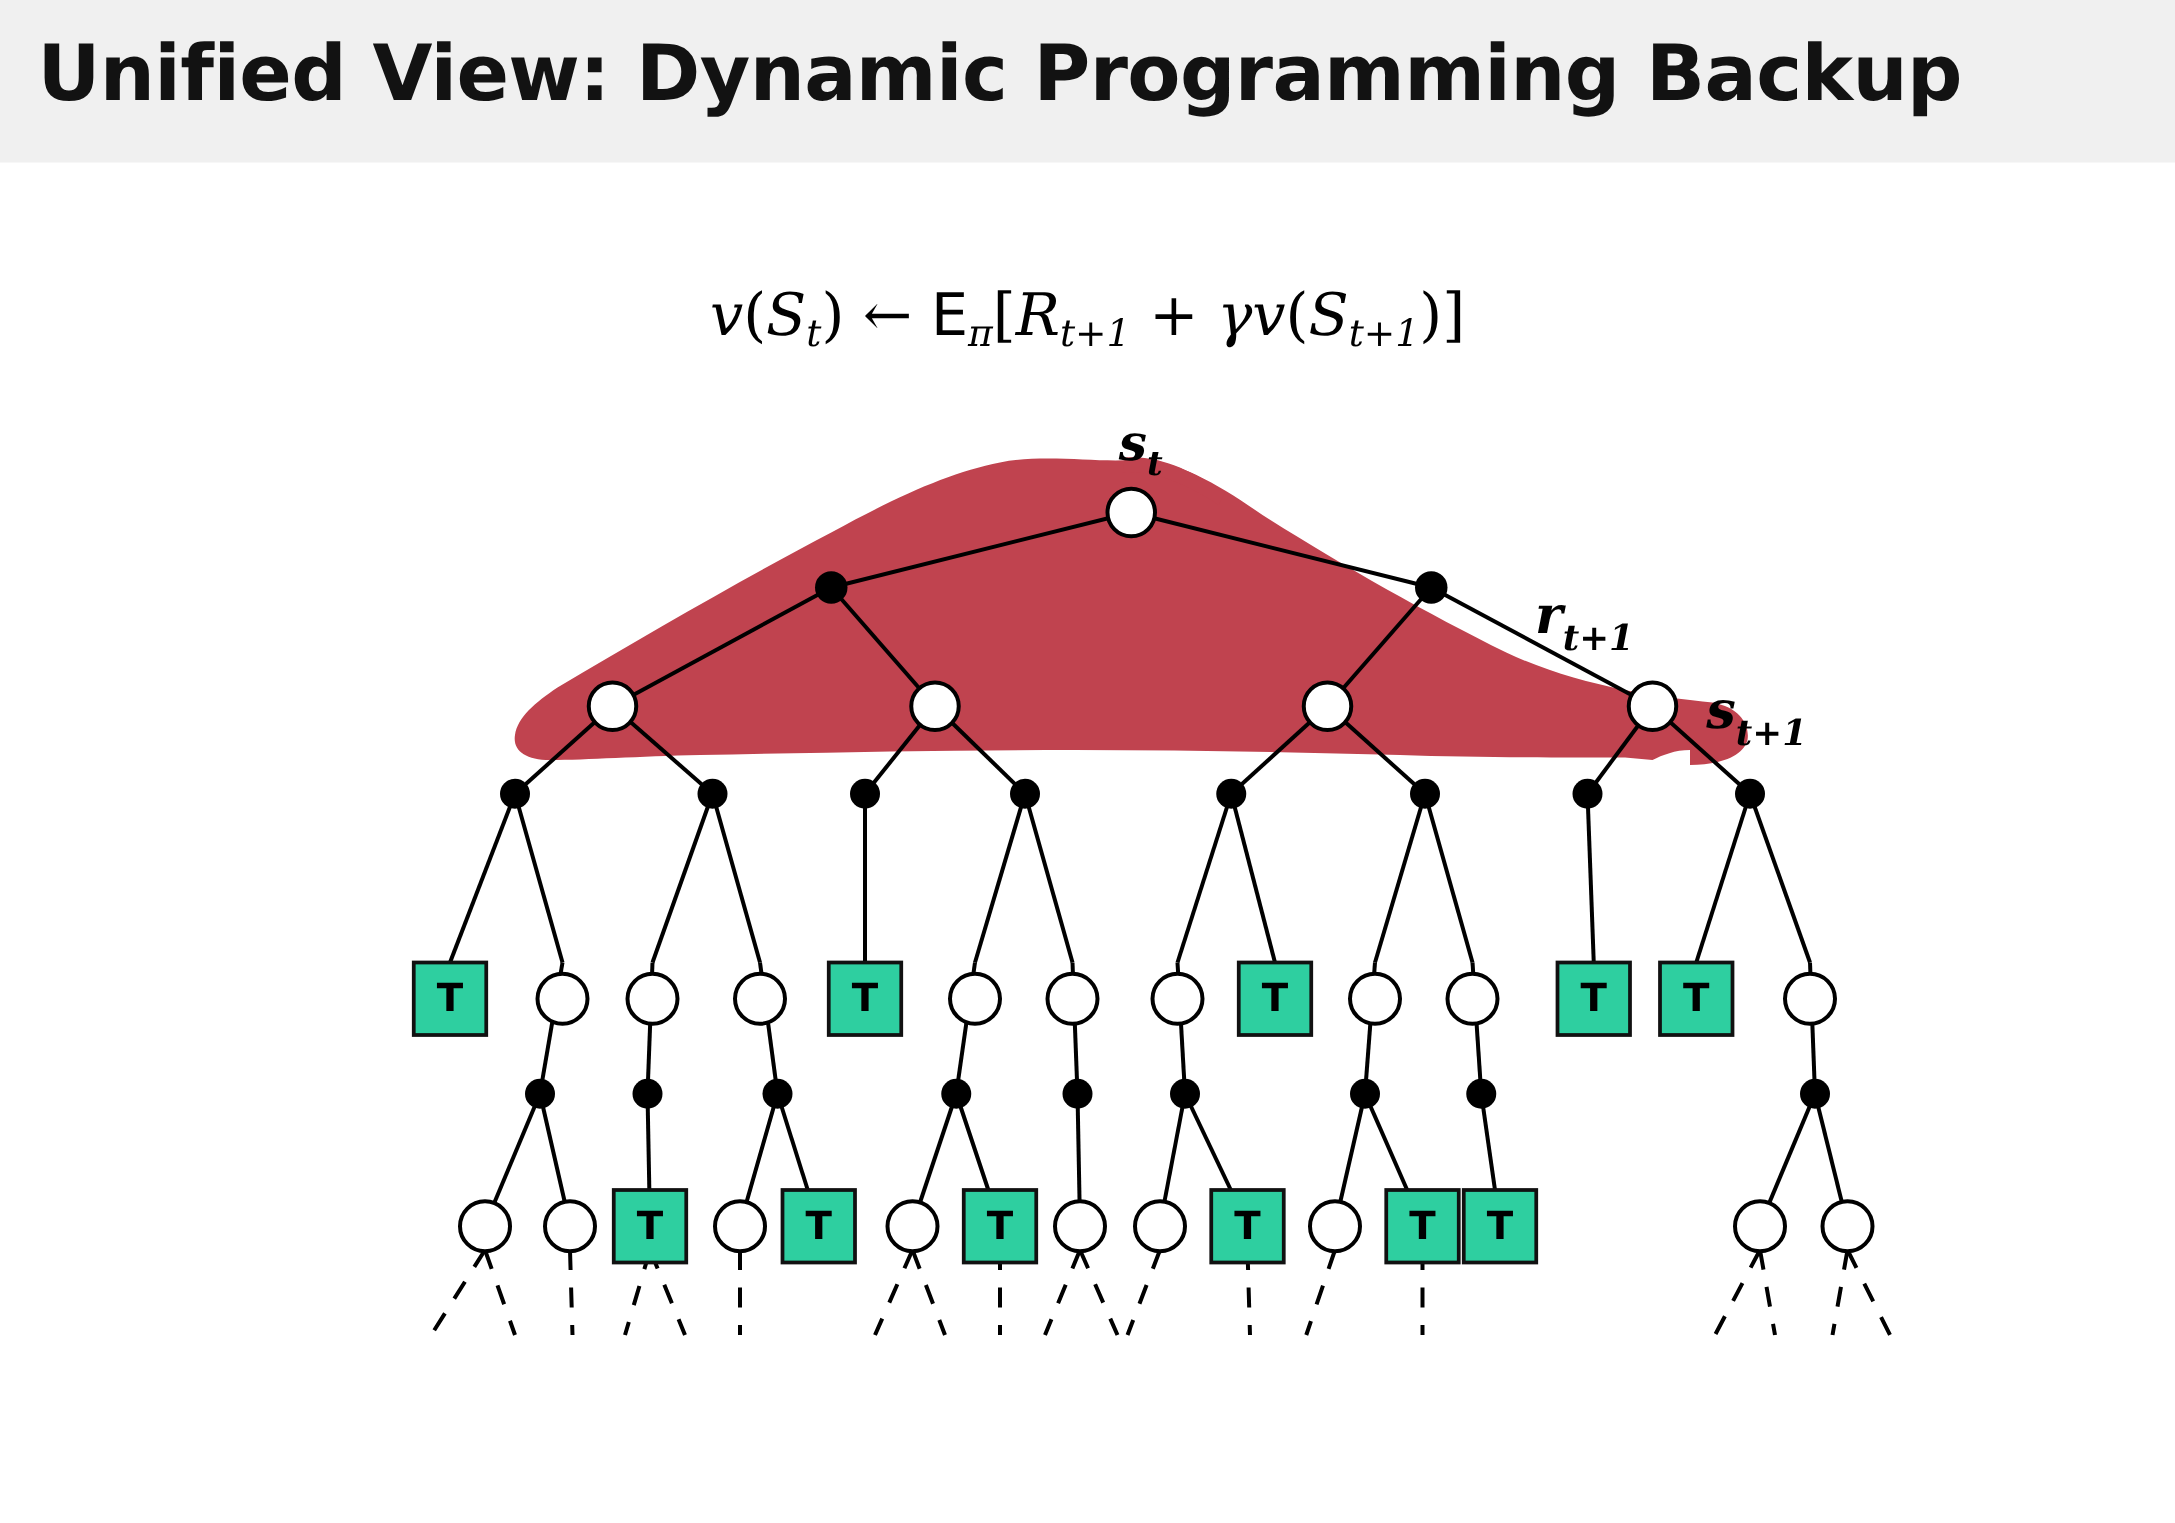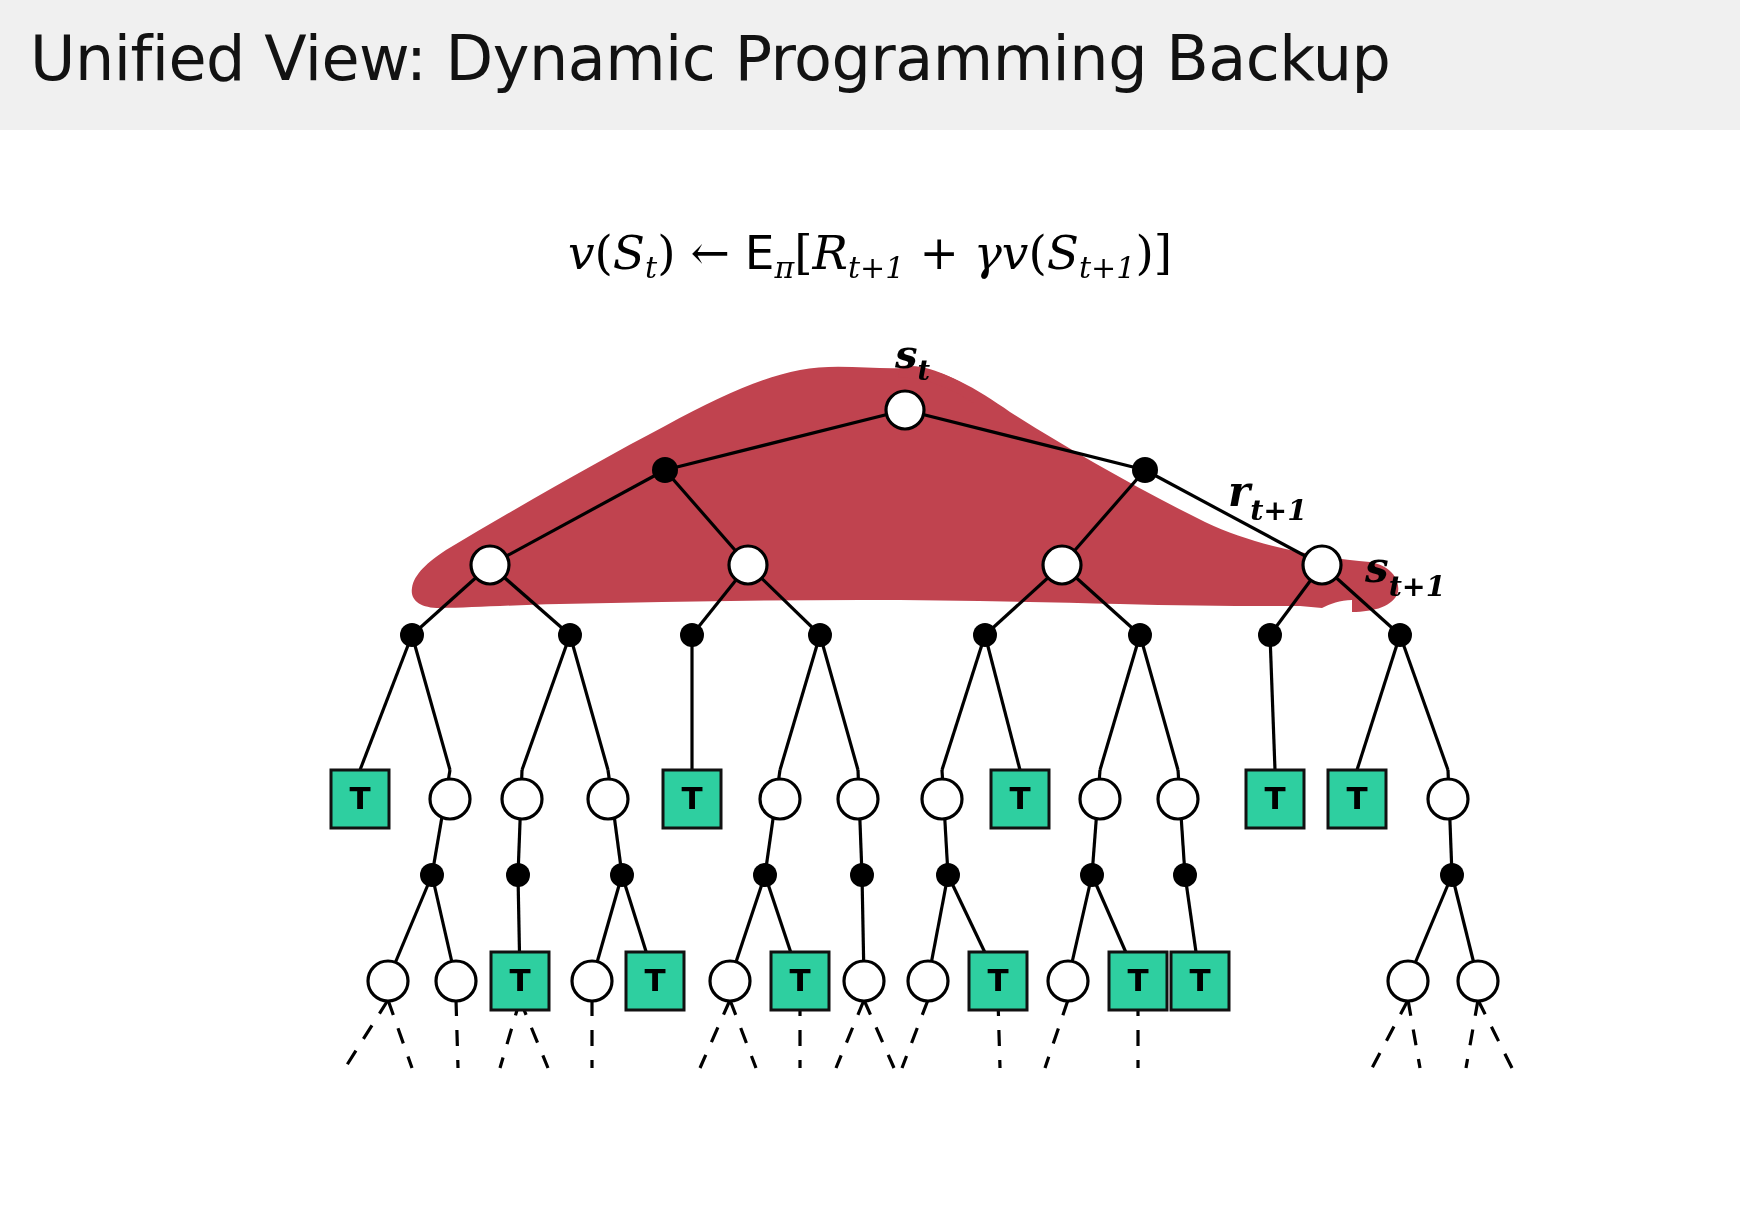--- a/index.html
+++ b/index.html
@@ -10,21 +10,21 @@
     overflow:hidden;
     position:relative;
   }
   #header-band{
     position:absolute;left:0;top:0;width:1740px;height:130px;
     background:#f0f0f0;
   }
   #page-title{
     position:absolute;left:30px;top:22px;
     font-family:"DejaVu Sans", sans-serif;
-    font-size:62px;font-weight:400;color:#121212;
+    font-size:62px;font-weight:700;color:#121212;
     letter-spacing:-0.5px;
     white-space:nowrap;
   }
   #formula{
     position:absolute;left:0;top:225px;width:1740px;
     text-align:center;
     font-family:"DejaVu Serif", serif;
     font-size:47px;color:#000;
     white-space:nowrap;
   }

